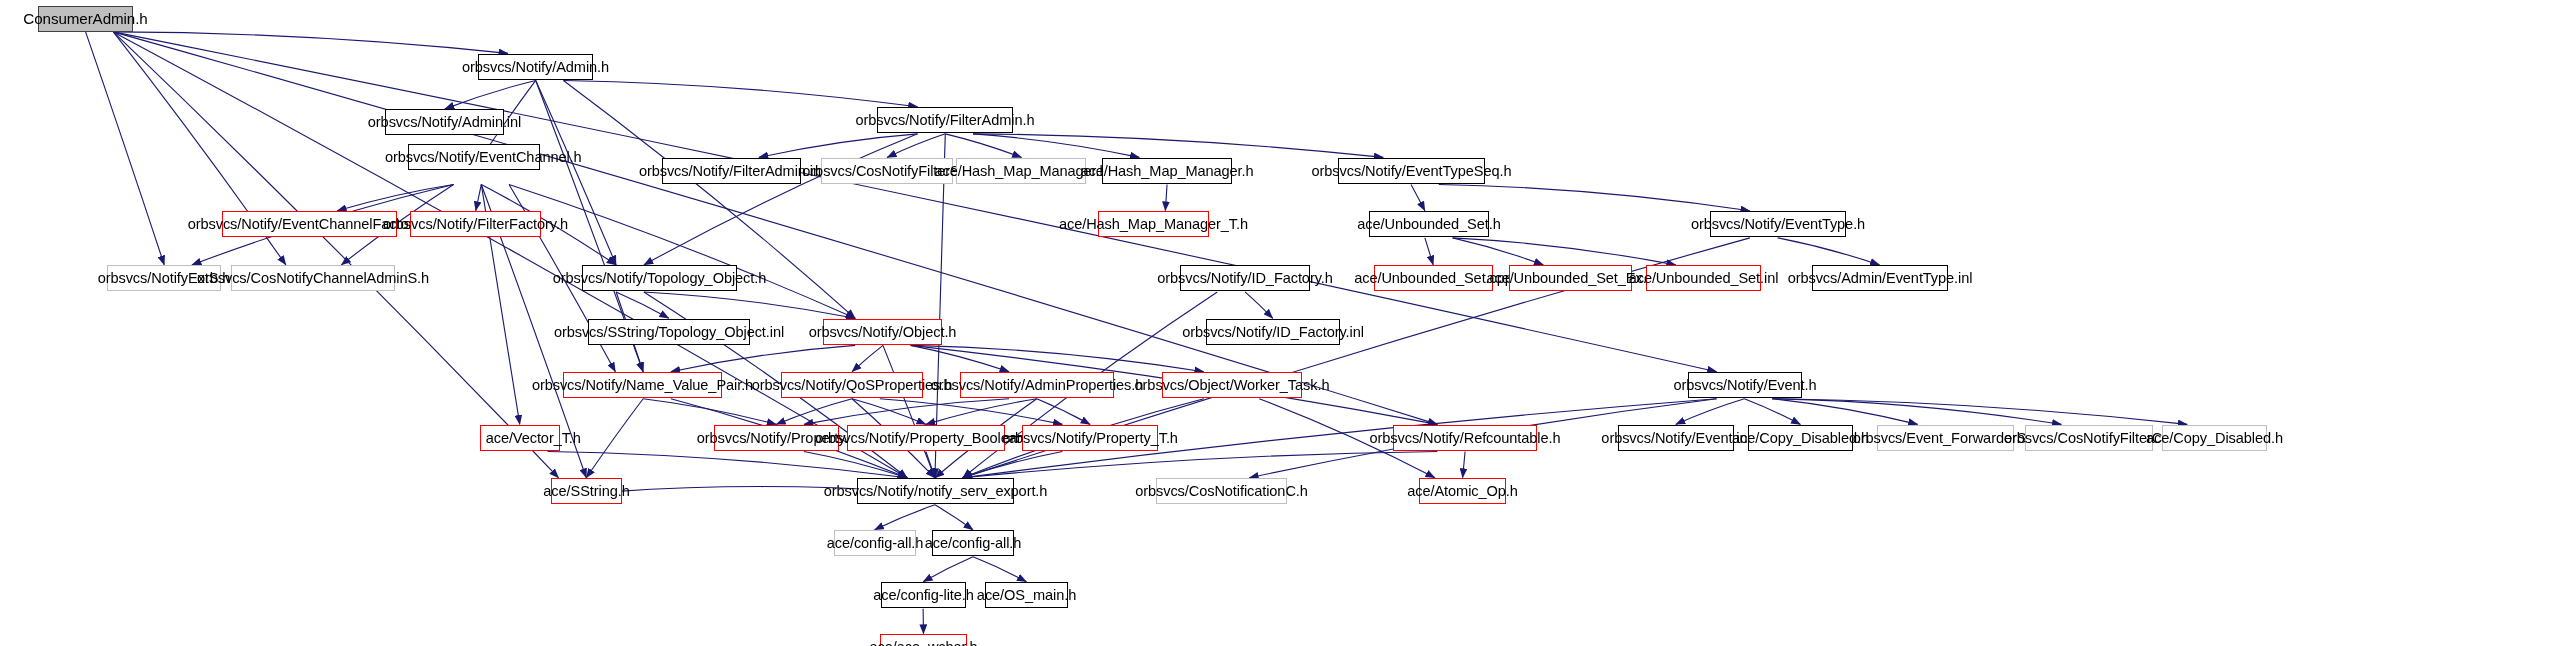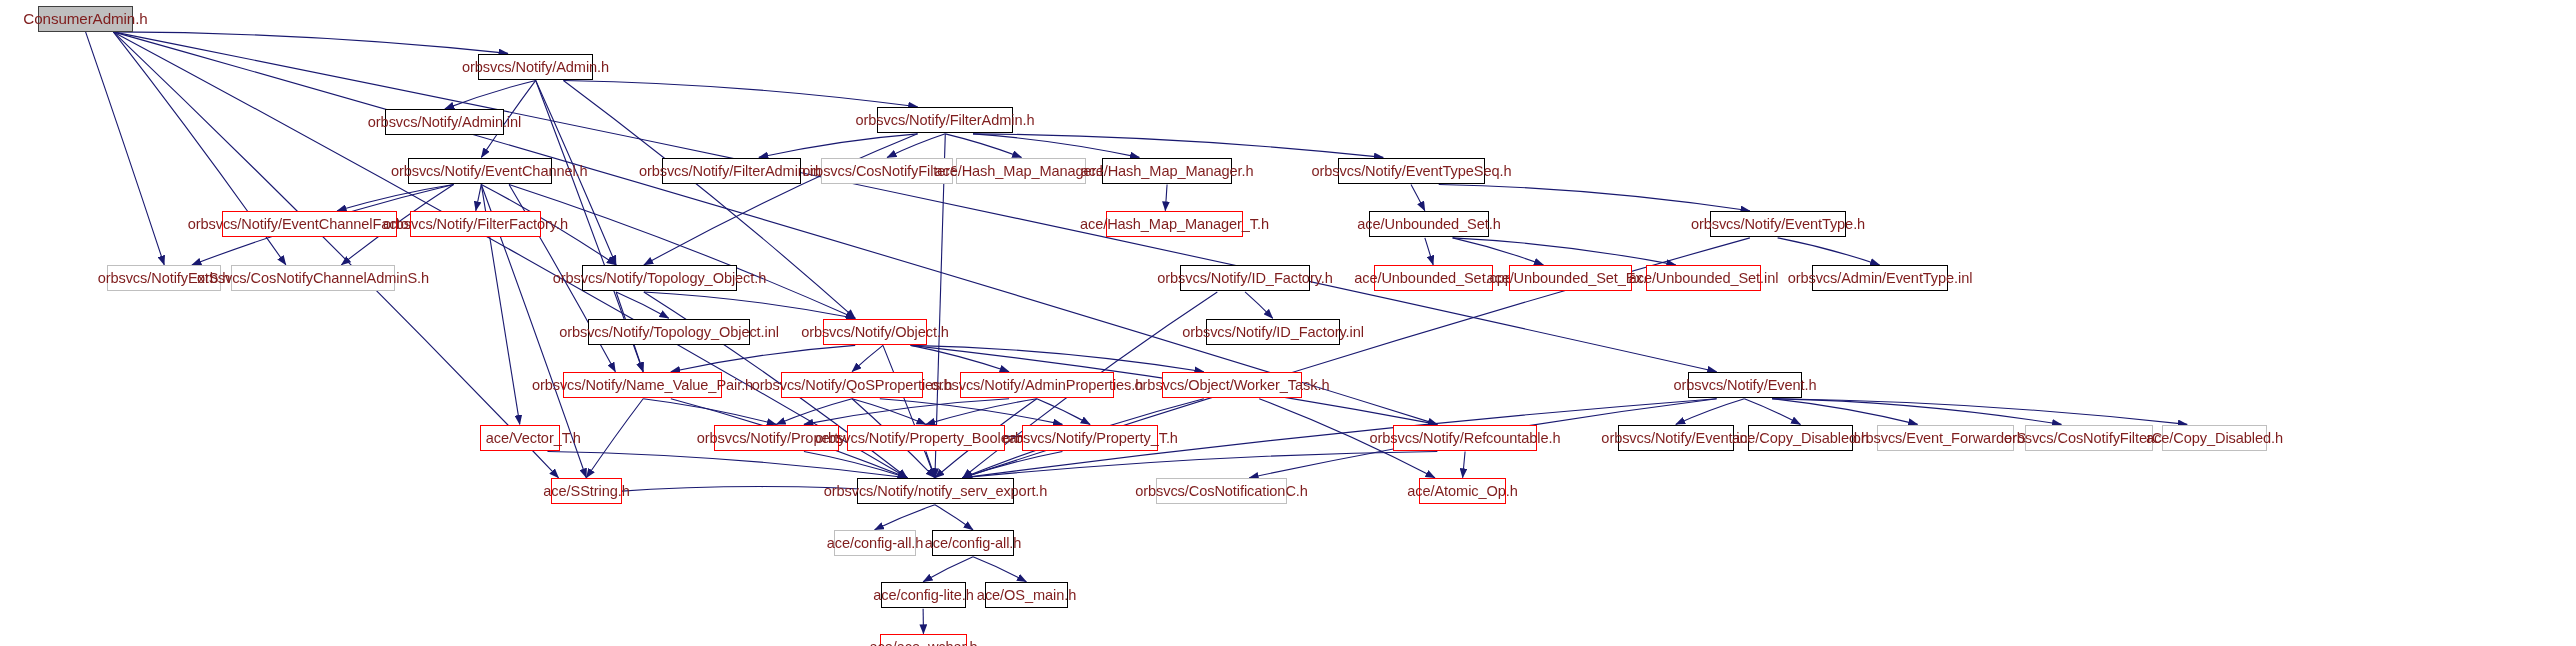--- a/index.html
+++ b/index.html
@@ -24,21 +24,21 @@
     pointer-events: none;
   }
   .node {
     position: absolute;
     box-sizing: border-box;
     display: flex;
     align-items: center;
     justify-content: center;
     background: #ffffff;
     border: 0.7px solid #000000;
-    color: #7f1d1d;
+    color: #000000;
     font-size: 14.6px;
     line-height: 1;
     white-space: nowrap;
     padding: 0 5.5px;
     height: 26px;
     letter-spacing: -0.1px;
     z-index: 5;
   }
   .node.red   { border-color: #ff0000; }
   .node.grey  { border-color: #bfbfbf; }
@@ -137,41 +137,41 @@
         <path d="M1404,803 Q1368,818.48 1332,839" fill="none" stroke="#191970" stroke-width="1.6" marker-end="url(#arrow)"></path>
         <path d="M1404,803 Q1442.5,818.305 1481,839" fill="none" stroke="#191970" stroke-width="1.6" marker-end="url(#arrow)"></path>
         <path d="M1332,878 Q1332.25,895.9825 1332.5,914" fill="none" stroke="#191970" stroke-width="1.6" marker-end="url(#arrow)"></path>
       </g>
   </svg>
   <div id="nodes">
       <div class="node root" style="left: 38px; top: 5.5px; width: 95px;">ConsumerAdmin.h</div>
       <div class="node " style="left: 478px; top: 54px; width: 115px;">orbsvcs/Notify/Admin.h</div>
       <div class="node " style="left: 385px; top: 109px; width: 119px;">orbsvcs/Notify/Admin.inl</div>
       <div class="node " style="left: 877px; top: 107px; width: 136px;">orbsvcs/Notify/FilterAdmin.h</div>
-      <div class="node " style="left: 408px; top: 158px; width: 144px; padding-left: 24px;">orbsvcs/Notify/EventChannel.h</div>
+      <div class="node " style="left: 408px; top: 144px; width: 132px; padding-left: 24px;">orbsvcs/Notify/EventChannel.h</div>
       <div class="node " style="left: 662px; top: 158px; width: 139px;">orbsvcs/Notify/FilterAdmin.inl</div>
       <div class="node grey" style="left: 821px; top: 158px; width: 132px;">orbsvcs/CosNotifyFilterS.h</div>
       <div class="node grey" style="left: 956px; top: 158px; width: 130px;">ace/Hash_Map_Manager.h</div>
       <div class="node " style="left: 1102px; top: 158px; width: 130px;">ace/Hash_Map_Manager.h</div>
       <div class="node " style="left: 1338px; top: 158px; width: 147px;">orbsvcs/Notify/EventTypeSeq.h</div>
       <div class="node red" style="left: 222px; top: 211px; width: 175px;">orbsvcs/Notify/EventChannelFactory.h</div>
       <div class="node red" style="left: 410px; top: 211px; width: 131px;">orbsvcs/Notify/FilterFactory.h</div>
-      <div class="node red" style="left: 1098px; top: 211px; width: 137px; margin-left: 8px;">ace/Hash_Map_Manager_T.h</div>
+      <div class="node red" style="left: 1098px; top: 211px; width: 111px;">ace/Hash_Map_Manager_T.h</div>
       <div class="node " style="left: 1369px; top: 211px; width: 120px;">ace/Unbounded_Set.h</div>
       <div class="node " style="left: 1710px; top: 211px; width: 136px;">orbsvcs/Notify/EventType.h</div>
       <div class="node grey" style="left: 107px; top: 265px; width: 114px;">orbsvcs/NotifyExtS.h</div>
       <div class="node grey" style="left: 231px; top: 265px; width: 164px;">orbsvcs/CosNotifyChannelAdminS.h</div>
       <div class="node " style="left: 538px; top: 265px; width: 155px; margin-left: 44px;">orbsvcs/Notify/Topology_Object.h</div>
       <div class="node " style="left: 1180px; top: 265px; width: 130px;">orbsvcs/Notify/ID_Factory.h</div>
       <div class="node red" style="left: 1374px; top: 265px; width: 119px;">ace/Unbounded_Set.cpp</div>
       <div class="node red" style="left: 1509px; top: 265px; width: 123px;">ace/Unbounded_Set_Ex.h</div>
       <div class="node red" style="left: 1646px; top: 265px; width: 115px;">ace/Unbounded_Set.inl</div>
       <div class="node " style="left: 1812px; top: 265px; width: 136px;">orbsvcs/Admin/EventType.inl</div>
-      <div class="node " style="left: 588px; top: 319px; width: 162px;">orbsvcs/Notify/Topology_Object.inl</div>
-      <div class="node red" style="left: 823px; top: 319px; width: 104px;">orbsvcs/Notify/Object.h</div>
+      <div class="node " style="left: 588px; top: 319px; width: 162px;">orbsvcs/SString/Topology_Object.inl</div>
+      <div class="node red" style="left: 823px; top: 319px; width: 119px;">orbsvcs/Notify/Object.h</div>
       <div class="node " style="left: 1206px; top: 319px; width: 134px;">orbsvcs/Notify/ID_Factory.inl</div>
       <div class="node red" style="left: 563px; top: 372px; width: 159px;">orbsvcs/Notify/Name_Value_Pair.h</div>
       <div class="node red" style="left: 781px; top: 372px; width: 142px;">orbsvcs/Notify/QoSProperties.h</div>
       <div class="node red" style="left: 960px; top: 372px; width: 154px;">orbsvcs/Notify/AdminProperties.h</div>
       <div class="node red" style="left: 1162px; top: 372px; width: 140px;">orbsvcs/Object/Worker_Task.h</div>
       <div class="node " style="left: 1688px; top: 372px; width: 114px;">orbsvcs/Notify/Event.h</div>
       <div class="node red" style="left: 480px; top: 425px; width: 80px; padding-left: 32px;">ace/Vector_T.h</div>
       <div class="node red" style="left: 714px; top: 425px; width: 125px;">orbsvcs/Notify/Property.h</div>
       <div class="node red" style="left: 847px; top: 425px; width: 158px;">orbsvcs/Notify/Property_Boolean.h</div>
       <div class="node red" style="left: 1022px; top: 425px; width: 136px;">orbsvcs/Notify/Property_T.h</div>

